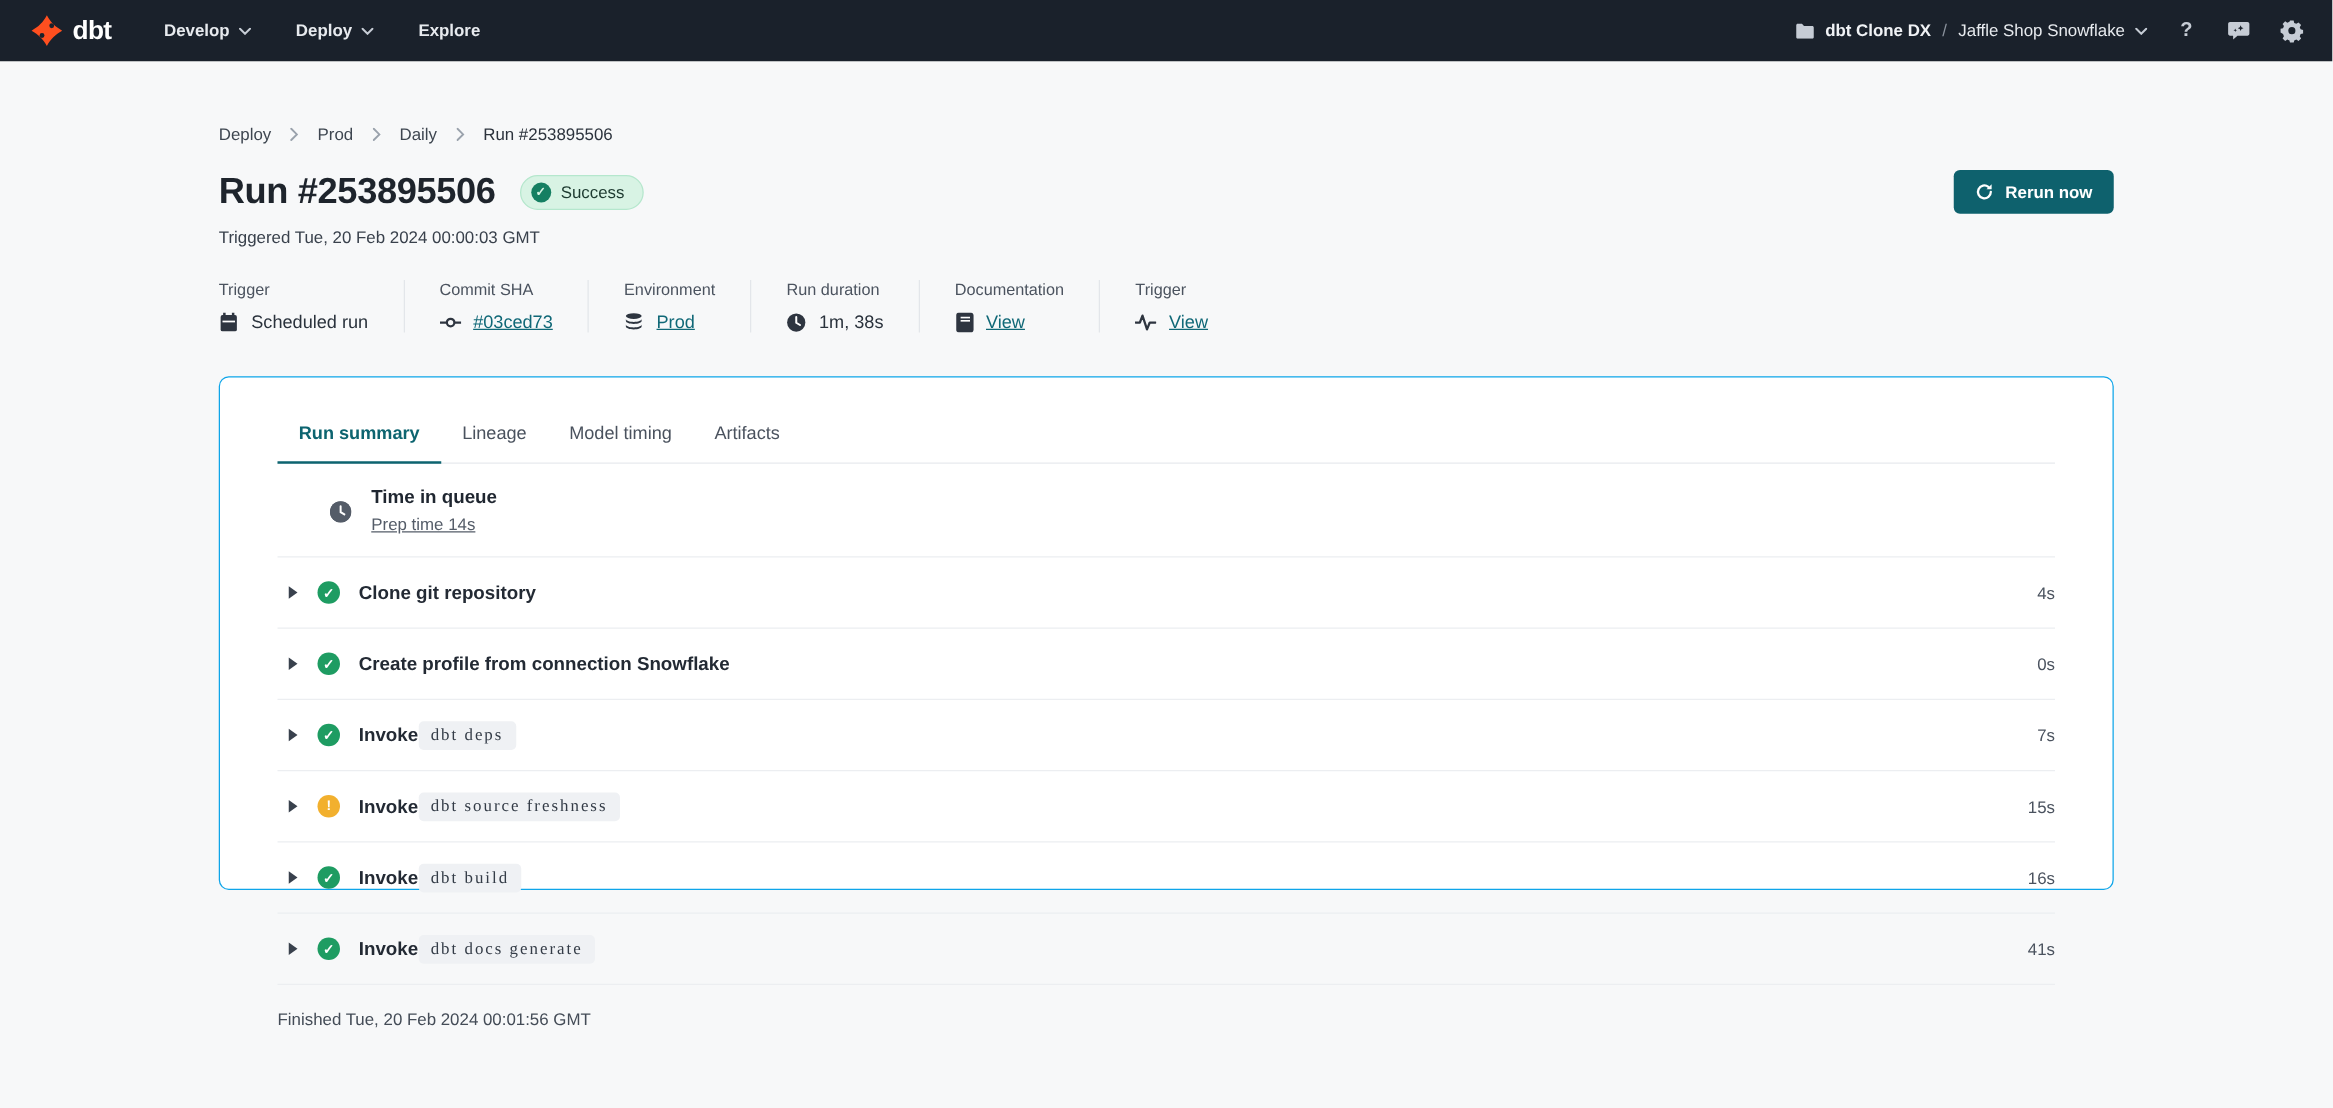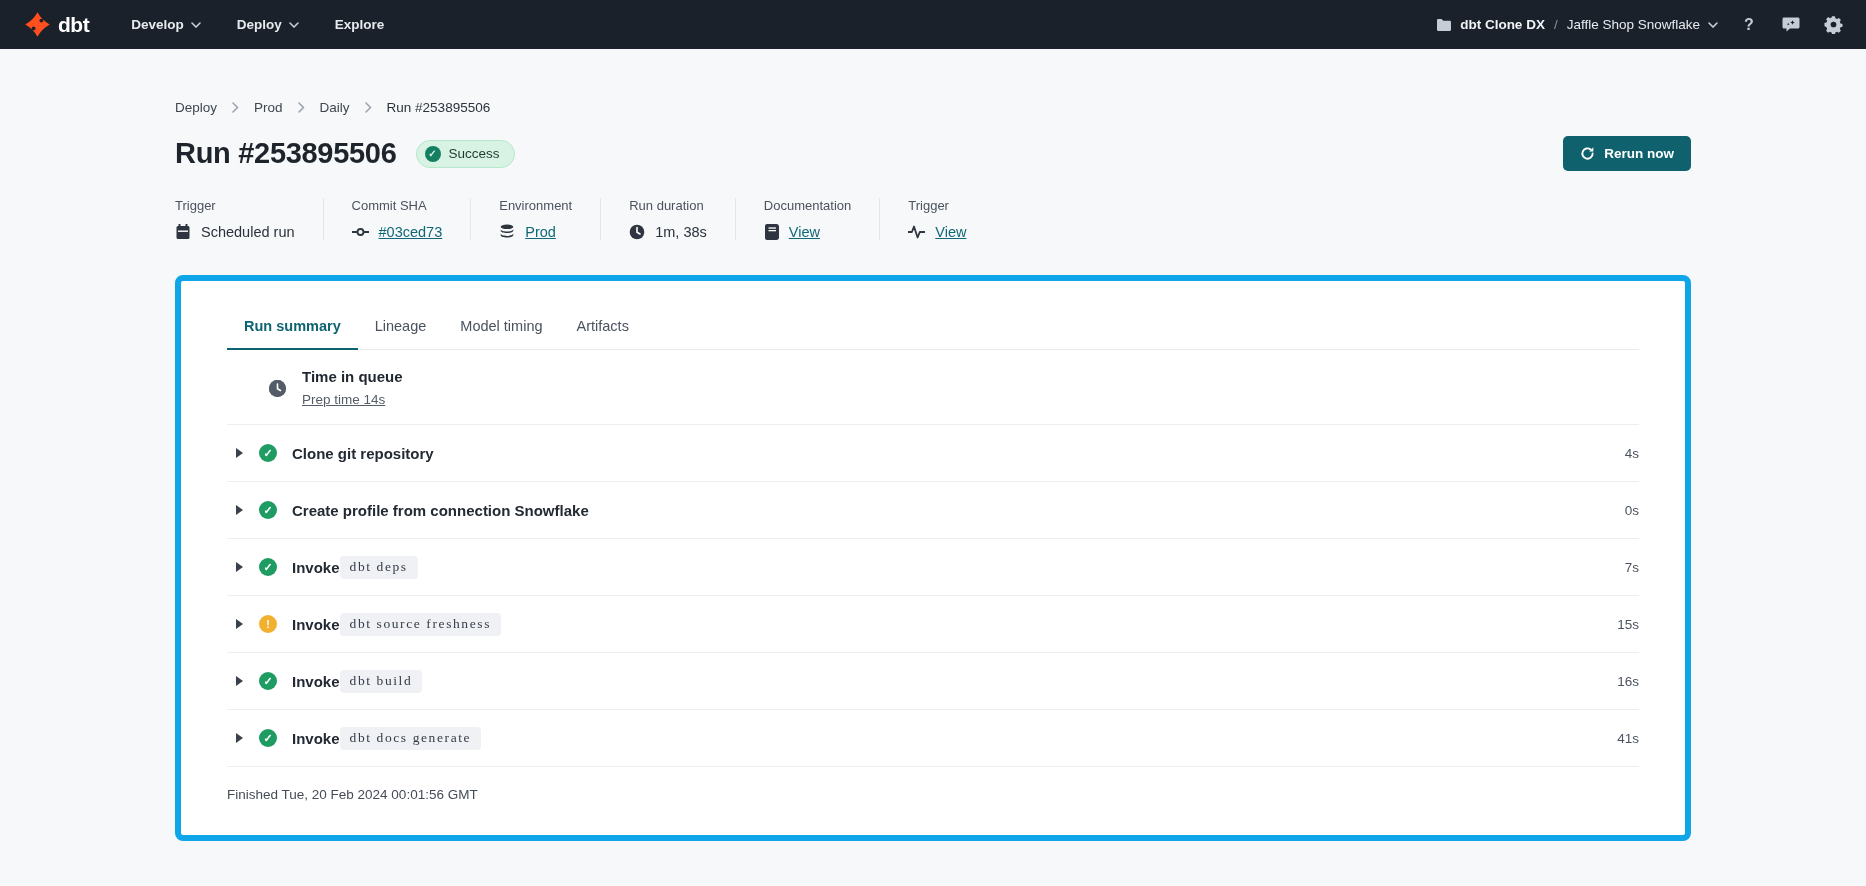--- a/index.html
+++ b/index.html
@@ -61,22 +61,22 @@
   .meta-row { margin-top:27px; display:flex; }
   .meta-col { padding-right:28px; margin-right:28px; border-right:1px solid #e3e6ea; }
   .meta-col:last-child { border-right:none; }
   .meta-label { font-size:13px; color:#4b535f; margin-bottom:11px; }
   .meta-value { display:flex; align-items:center; gap:10px; font-size:14.5px; color:#2a323c; }
   .meta-icon { color:#2e3540; display:flex; align-items:center; }
   .meta-link { color:#106877; font-weight:500; text-decoration:underline; cursor:pointer; }
 
   
   .card {
-    margin-top:35px; background:#fff; border:6px solid #0ea5e9; border-radius:8px;
-    padding:0 46px; height:566px;
+    margin-top:35px; background:#fff; border:1px solid #0ea5e9; border-radius:8px;
+    padding:0 46px; height:411px;
   }
   .tabs { display:flex; padding-top:37px; border-bottom:1px solid #e7eaee; }
   .tab { padding:0 17px 15px; font-size:14.5px; color:#4a525e; font-weight:500; cursor:pointer; position:relative; }
   .tab.active { color:#0d6470; font-weight:700; }
   .tab.active::after {
     content:""; position:absolute; left:0; right:0; bottom:-1px; height:2px; background:#0d6470;
   }
 
   .queue-row { display:flex; align-items:center; gap:16px; padding:18px 0 16px 42px; border-bottom:1px solid #eceef1; }
   .queue-icon {
@@ -195,20 +195,21 @@
       <span>Success</span>
     </span>
     <button class="rerun-btn">
       <svg width="15" height="15" viewBox="0 0 16 16">
         <path d="M13.5 8a5.5 5.5 0 1 1-2.1-4.3" fill="none" stroke="#fff" stroke-width="2" stroke-linecap="round"></path>
         <path d="M14.2 1.4v4.4h-4.4z" fill="#fff"></path>
       </svg>
       <span>Rerun now</span>
     </button>
   </div>
+  <div class="triggered">Triggered Tue, 20 Feb 2024 00:00:03 GMT</div>
 
   <div class="meta-row">
     <div class="meta-col">
       <div class="meta-label">Trigger</div>
       <div class="meta-value">
         <span class="meta-icon">
           <svg width="16" height="16" viewBox="0 0 16 16">
               <path d="M4.5 0v2M11.5 0v2" stroke="#2e3540" stroke-width="2"></path>
               <rect x="1.5" y="2" width="13" height="13" rx="1.5" fill="#2e3540"></rect>
               <rect x="3" y="6.5" width="10" height="1.4" fill="#fff"></rect>

